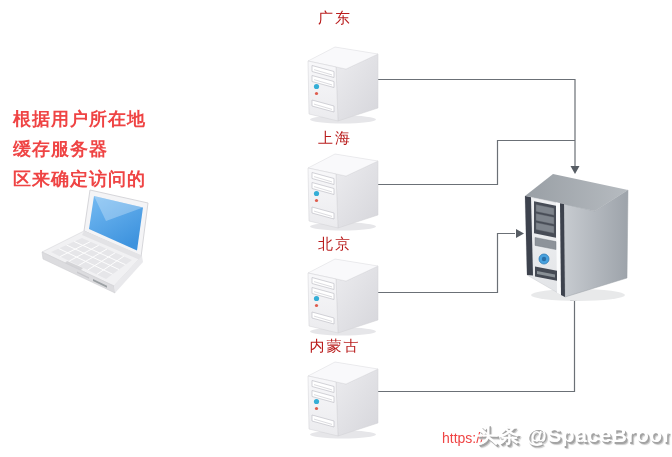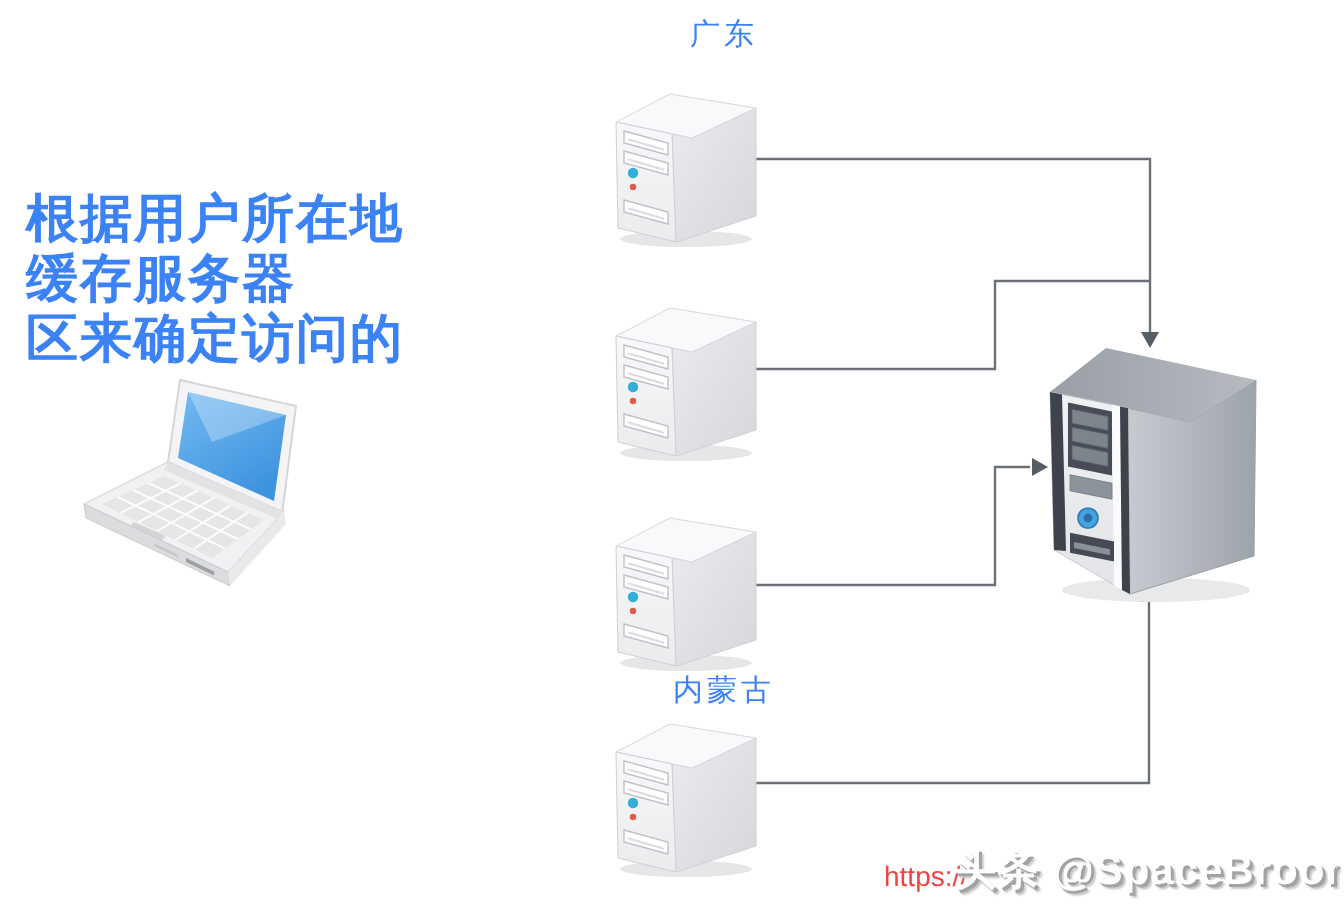--- a/index.html
+++ b/index.html
@@ -1,29 +1,29 @@
 <!DOCTYPE html>
 <html><head>
 <meta charset="utf-8">
 <style>
   html,body{margin:0;padding:0;background:#fff;}
   #canvas{
     position:relative;width:672px;height:457px;background:#ffffff;overflow:hidden;
     font-family:"Liberation Sans","DejaVu Sans",sans-serif;
   }
   .intro{
-    position:absolute;left:13px;top:94px;width:215px;
-    font-size:26px;font-weight:700;color:#3b82f6;line-height:30px;letter-spacing:1px;
+    position:absolute;left:13px;top:104px;width:215px;
+    font-size:18px;font-weight:700;color:#ef4444;line-height:30px;letter-spacing:1px;
   }
   .laptop{position:absolute;left:36px;top:188px;width:125px;height:108px;}
   .connectors{position:absolute;left:0;top:0;width:672px;height:457px;pointer-events:none;}
   .node{position:absolute;left:303px;width:86px;}
   .node-label{
-    position:absolute;left:319px;width:86px;text-align:center;
-    font-size:15px;color:#3b82f6;letter-spacing:2px;line-height:20px;
+    position:absolute;left:292px;width:86px;text-align:center;
+    font-size:15px;color:#b91c1c;letter-spacing:2px;line-height:20px;
   }
   #label-1{top:8px;}   #node-1{top:36px;}
   #label-2{top:128px;} #node-2{top:143px;}
   #label-3{top:234px;} #node-3{top:248px;}
   #label-4{top:336px;text-align:center;} #node-4{top:351px;}
   .region-server{display:block;width:78px;height:88px;margin-left:0;}
   .origin-server{position:absolute;left:518px;top:168px;width:112px;height:138px;}
   .wm-main{
     position:absolute;left:477px;top:421px;
     font-size:21px;font-weight:700;color:#ffffff;letter-spacing:0.5px;white-space:nowrap;
@@ -147,26 +147,28 @@
     </g>
   </svg>
 
   <div class="node-label" id="label-1">广东</div>
   <div class="node" id="node-1">
     <svg class="region-server" viewBox="0 0 78 88">
         <use href="#sym-region-server"></use>
       </svg>
   </div>
 
+  <div class="node-label" id="label-2">上海</div>
   <div class="node" id="node-2">
     <svg class="region-server" viewBox="0 0 78 88">
         <use href="#sym-region-server"></use>
       </svg>
   </div>
 
+  <div class="node-label" id="label-3">北京</div>
   <div class="node" id="node-3">
     <svg class="region-server" viewBox="0 0 78 88">
         <use href="#sym-region-server"></use>
       </svg>
   </div>
 
   <div class="node-label" id="label-4">内蒙古</div>
   <div class="node" id="node-4">
     <svg class="region-server" viewBox="0 0 78 88">
         <use href="#sym-region-server"></use>

